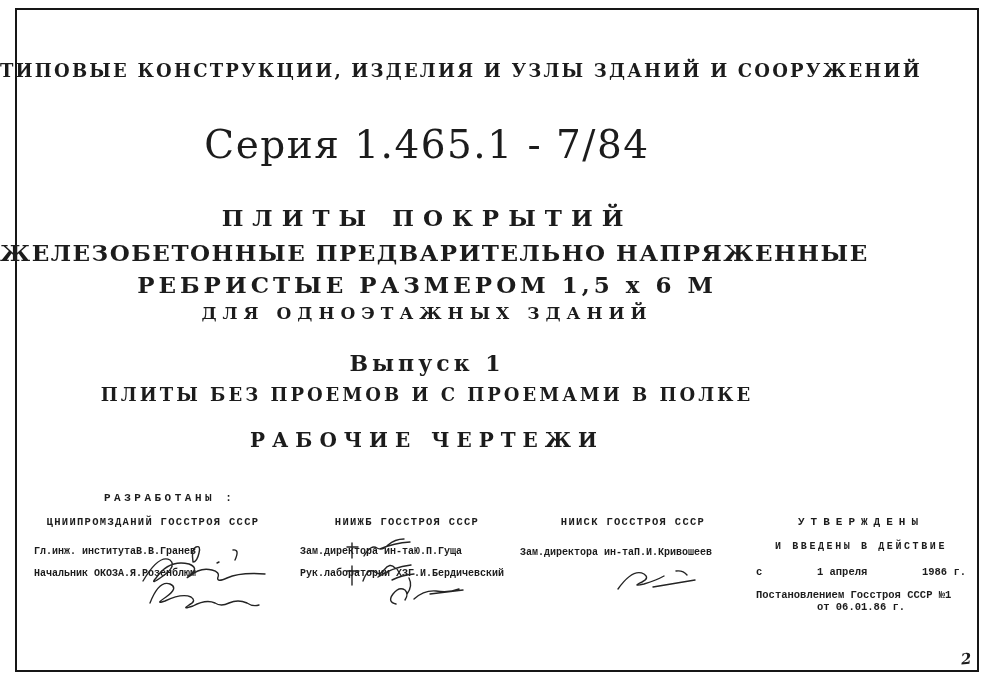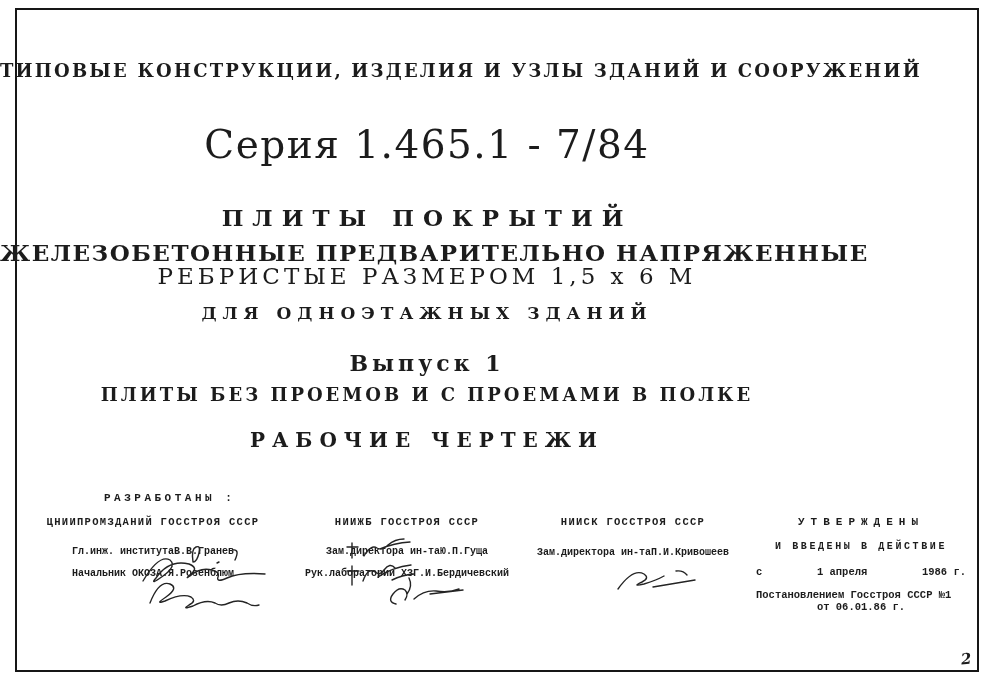--- a/index.html
+++ b/index.html
@@ -21,21 +21,21 @@
   .cline {
     position: absolute;
     left: 0; width: 854px;
     text-align: center;
     white-space: nowrap;
   }
   .category   { top: 60px;  font-size: 18px; font-weight: bold; letter-spacing: 2.2px; }
   .series     { top: 122px; font-size: 39px; font-weight: normal; letter-spacing: 1.5px; }
   .t1         { top: 204px; font-size: 23px; font-weight: bold; letter-spacing: 9px; }
   .t2         { top: 239px; font-size: 23px; font-weight: bold; letter-spacing: 1.5px; }
-  .t3         { top: 263px; font-size: 23px; font-weight: normal; letter-spacing: 4px; }
+  .t3         { top: 271px; font-size: 23px; font-weight: bold; letter-spacing: 4px; }
   .t4         { top: 303px; font-size: 17px; font-weight: bold; letter-spacing: 6px; }
   .issue      { top: 350px; font-size: 22px; font-weight: bold; letter-spacing: 4px; }
   .issue-sub  { top: 384px; font-size: 18px; font-weight: bold; letter-spacing: 3px; }
   .doctype    { top: 428px; font-size: 20px; font-weight: bold; letter-spacing: 7px; }
 
   .small, .small * {
     font-family: Liberation Mono, monospace;
   }
   .dev-label {
     position: absolute; left: 104px; top: 492px;
@@ -47,21 +47,21 @@
   }
   .org-1 { left: 34px;  width: 238px; }
   .org-2 { left: 300px; width: 214px; }
   .org-3 { left: 520px; width: 226px; }
   .org-name {
     font-size: 10.5px; font-weight: bold; letter-spacing: 1.3px;
     text-align: center; white-space: nowrap;
   }
   .org-rows { margin-top: 12px; }
   .sig-row {
-    display: flex; justify-content: center;
+    display: flex; justify-content: flex-start;
     height: 22px; align-items: center;
   }
   .org-3 .sig-row { height: 24px; }
   .pos, .person {
     font-size: 10px; font-weight: bold; white-space: nowrap;
   }
   .approval {
     position: absolute; left: 756px; top: 516px; width: 210px;
   }
   .ap1 { font-size: 11px; font-weight: bold; letter-spacing: 6px; text-align: center; white-space: nowrap; }

